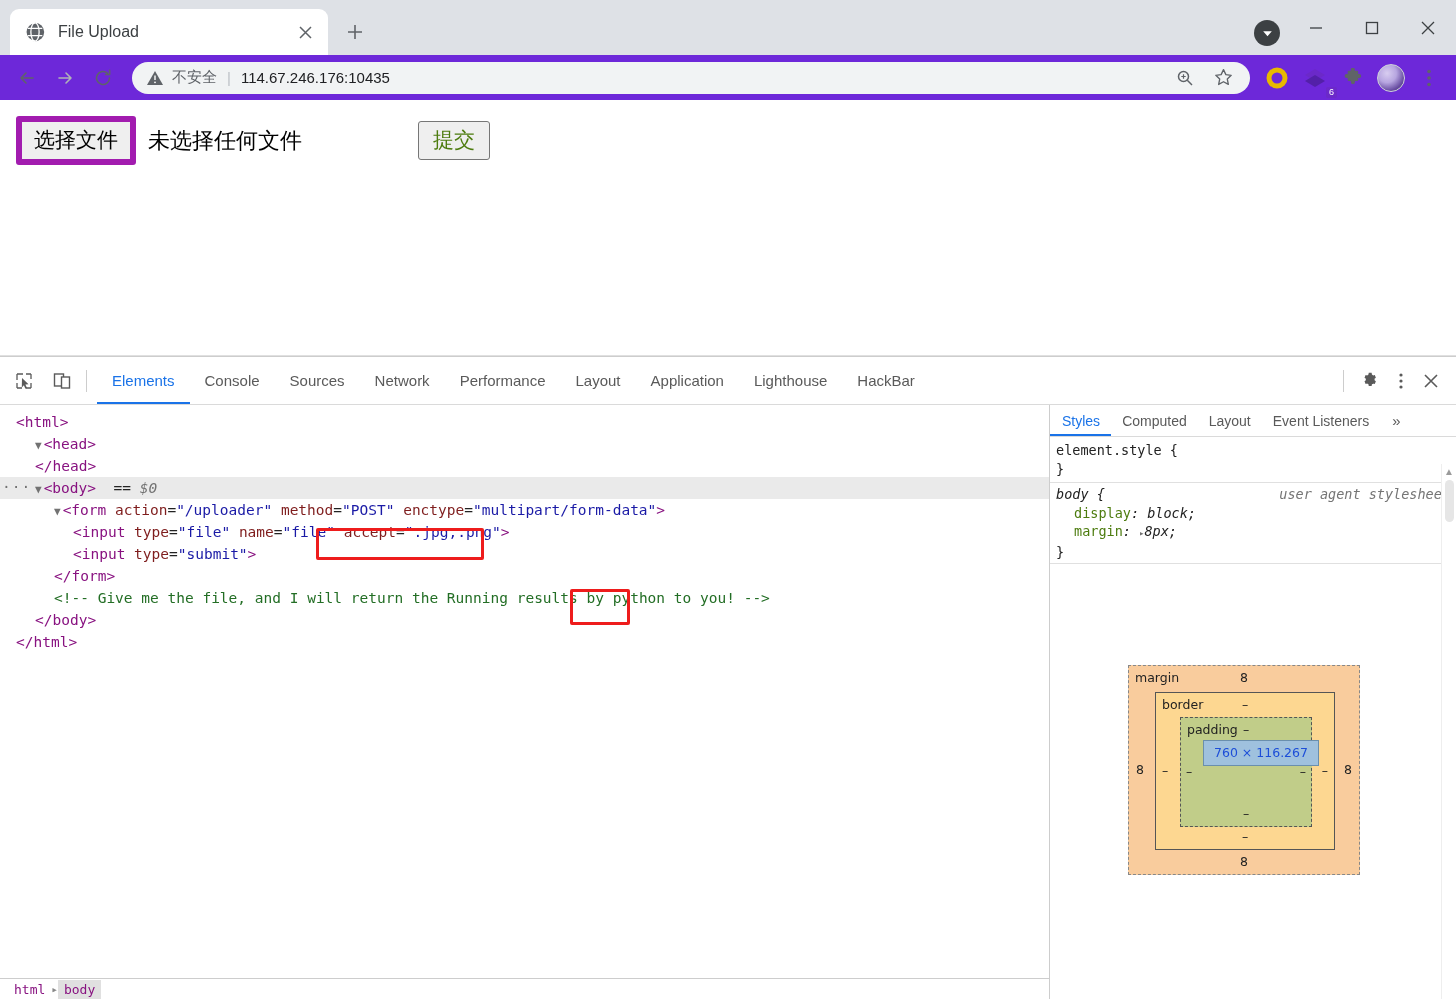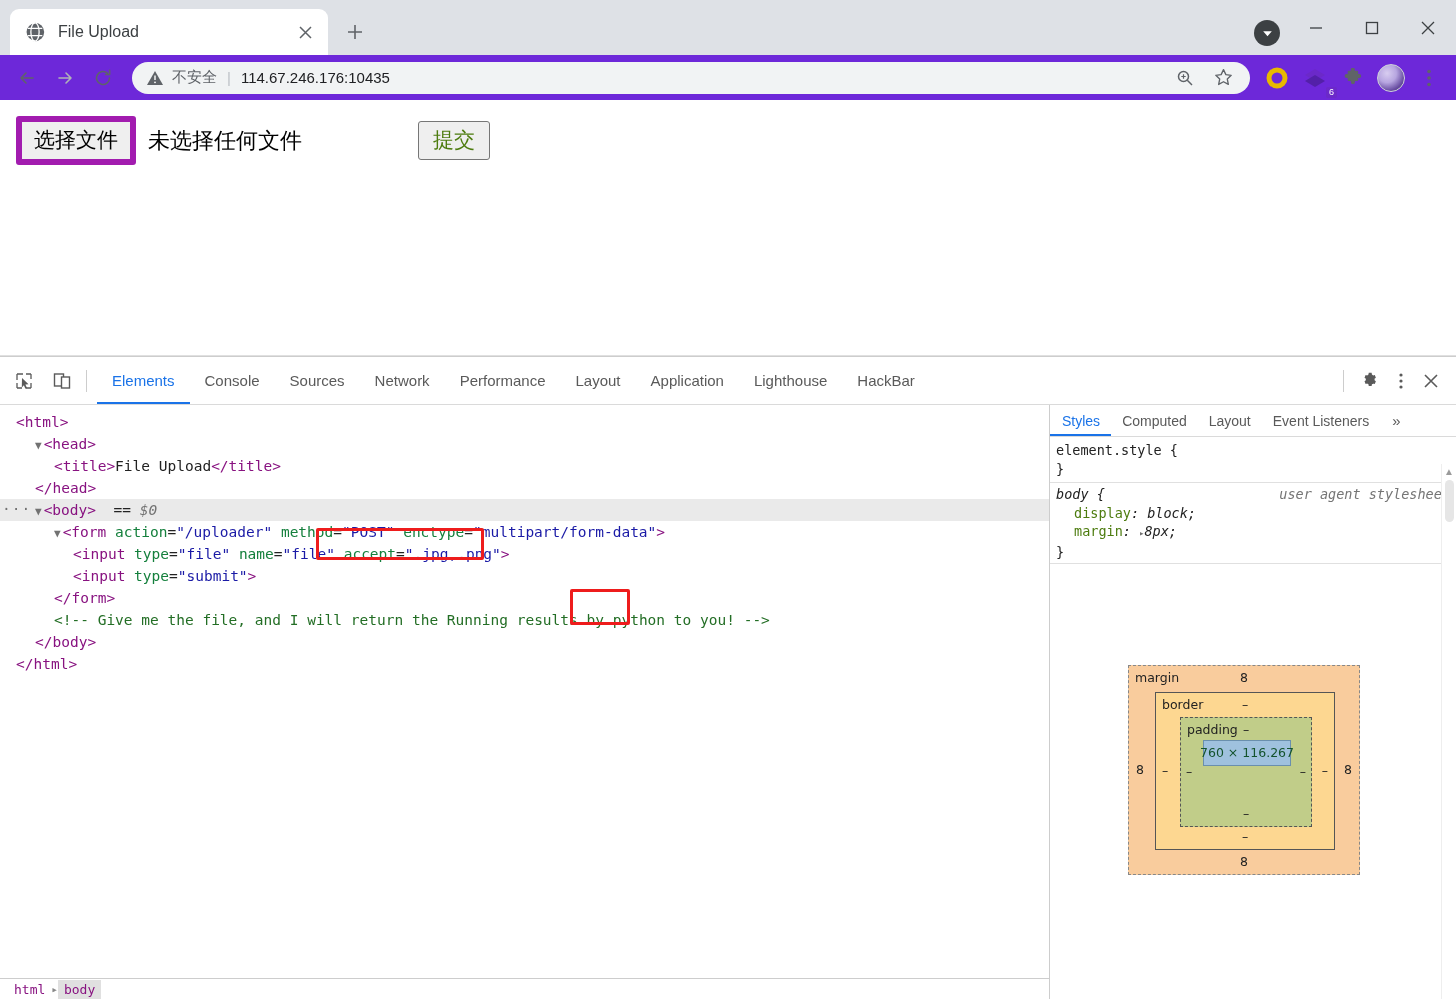--- a/index.html
+++ b/index.html
@@ -138,21 +138,21 @@
     width: 1050px; position: relative; background: #ffffff;
     border-right: 1px solid #cdcdcd; overflow: hidden;
   }
   .dom-tree {
     font-family: "DejaVu Sans Mono", monospace;
     font-size: 14.5px; line-height: 22px; padding: 6px 0 0 0; color: #222;
   }
   .dom-line { position: relative; padding-left: 16px; white-space: pre; height: 22px; }
   .dom-line.sel { background: #eaeaea; }
   .tw { color: #881280; }         
-  .at { color: #15803d; }         
+  .at { color: #7f1d1d; }         
   .av { color: #1a1aa6; }         
   .tx { color: #222; }            
   .cm { color: #236e25; }         
   .pk { color: #727272; font-style: italic; }
   .caret { color: #727272; font-size: 11px; margin-right: 2px;}
   .dots { color: #727272; position: absolute; left: 2px; top: -1px; letter-spacing: 1px;}
 
   .hl-box {
     position: absolute; border: 3px solid #ee1c1c; border-radius: 2px;
     pointer-events: none;
@@ -225,24 +225,24 @@
   }
   .bm-border {
     position: absolute; left: 26px; top: 26px; width: 180px; height: 158px;
     background: #fdd791; border: 1px solid #555;
   }
   .bm-padding {
     position: absolute; left: 24px; top: 24px; width: 132px; height: 110px;
     background: #c1cd89; border: 1px dashed #555;
   }
   .bm-content {
-    position: absolute; left: 22px; top: 22px; width: 88px; height: 26px;
+    position: absolute; left: 22px; top: 22px; width: 116px; height: 26px;
     background: #9fc1de; border: 1px solid #6a8fad;
     display: flex; align-items: center; justify-content: center;
-    font-size: 12.5px; color: #14532d; white-space: nowrap;
+    font-size: 12.5px; color: #1d4ed8; white-space: nowrap;
   }
   .bm-label { position: absolute; left: 6px; top: 3px; font-size: 12.5px; color: #222; }
   .bm-t { position: absolute; left: 50%; transform: translateX(-50%); font-size: 12.5px; }
   .bm-b { position: absolute; left: 50%; transform: translateX(-50%); font-size: 12.5px; }
   .bm-l { position: absolute; top: 50%; transform: translateY(-50%); font-size: 12.5px; }
   .bm-r { position: absolute; top: 50%; transform: translateY(-50%); font-size: 12.5px; }
 </style>
 </head>
 <body>
 
@@ -431,21 +431,20 @@
         </div>
       </div>
     </div>
 
     <div class="dt-body">
 
       <div class="dom-pane">
         <div class="dom-tree" id="dom-tree">
             <div class="dom-line" style="padding-left: 16px;"><span class="tw">&lt;html&gt;</span></div>
             <div class="dom-line" style="padding-left: 35px;"><span class="caret">▼</span><span class="tw">&lt;head&gt;</span></div>
-            <div class="dom-line" style="padding-left: 54px;"><span class="tw">&lt;title&gt;</span><span class="tx">File Upload</span><span class="tw">&lt;/title&gt;</span></div>
             <div class="dom-line" style="padding-left: 35px;"><span class="tw">&lt;/head&gt;</span></div>
             <div class="dom-line sel" style="padding-left: 35px;"><span class="dots">···</span><span class="caret">▼</span><span class="tw">&lt;body&gt;</span><span class="tx">  == </span><span class="pk">$0</span></div>
             <div class="dom-line" style="padding-left: 54px;"><span class="caret">▼</span><span class="tw">&lt;form </span><span class="at">action</span><span class="tx">=</span><span class="av">"/uploader"</span><span class="tx"> </span><span class="at">method</span><span class="tx">=</span><span class="av">"POST"</span><span class="tx"> </span><span class="at">enctype</span><span class="tx">=</span><span class="av">"multipart/form-data"</span><span class="tw">&gt;</span></div>
             <div class="dom-line" style="padding-left: 73px;"><span class="tw">&lt;input </span><span class="at">type</span><span class="tx">=</span><span class="av">"file"</span><span class="tx"> </span><span class="at">name</span><span class="tx">=</span><span class="av">"file"</span><span class="tx"> </span><span class="at">accept</span><span class="tx">=</span><span class="av">".jpg,.png"</span><span class="tw">&gt;</span></div>
             <div class="dom-line" style="padding-left: 73px;"><span class="tw">&lt;input </span><span class="at">type</span><span class="tx">=</span><span class="av">"submit"</span><span class="tw">&gt;</span></div>
             <div class="dom-line" style="padding-left: 54px;"><span class="tw">&lt;/form&gt;</span></div>
             <div class="dom-line" style="padding-left: 54px;"><span class="cm">&lt;!-- Give me the file, and I will return the Running results by python to you! --&gt;</span></div>
             <div class="dom-line" style="padding-left: 35px;"><span class="tw">&lt;/body&gt;</span></div>
             <div class="dom-line" style="padding-left: 16px;"><span class="tw">&lt;/html&gt;</span></div>
           </div>

